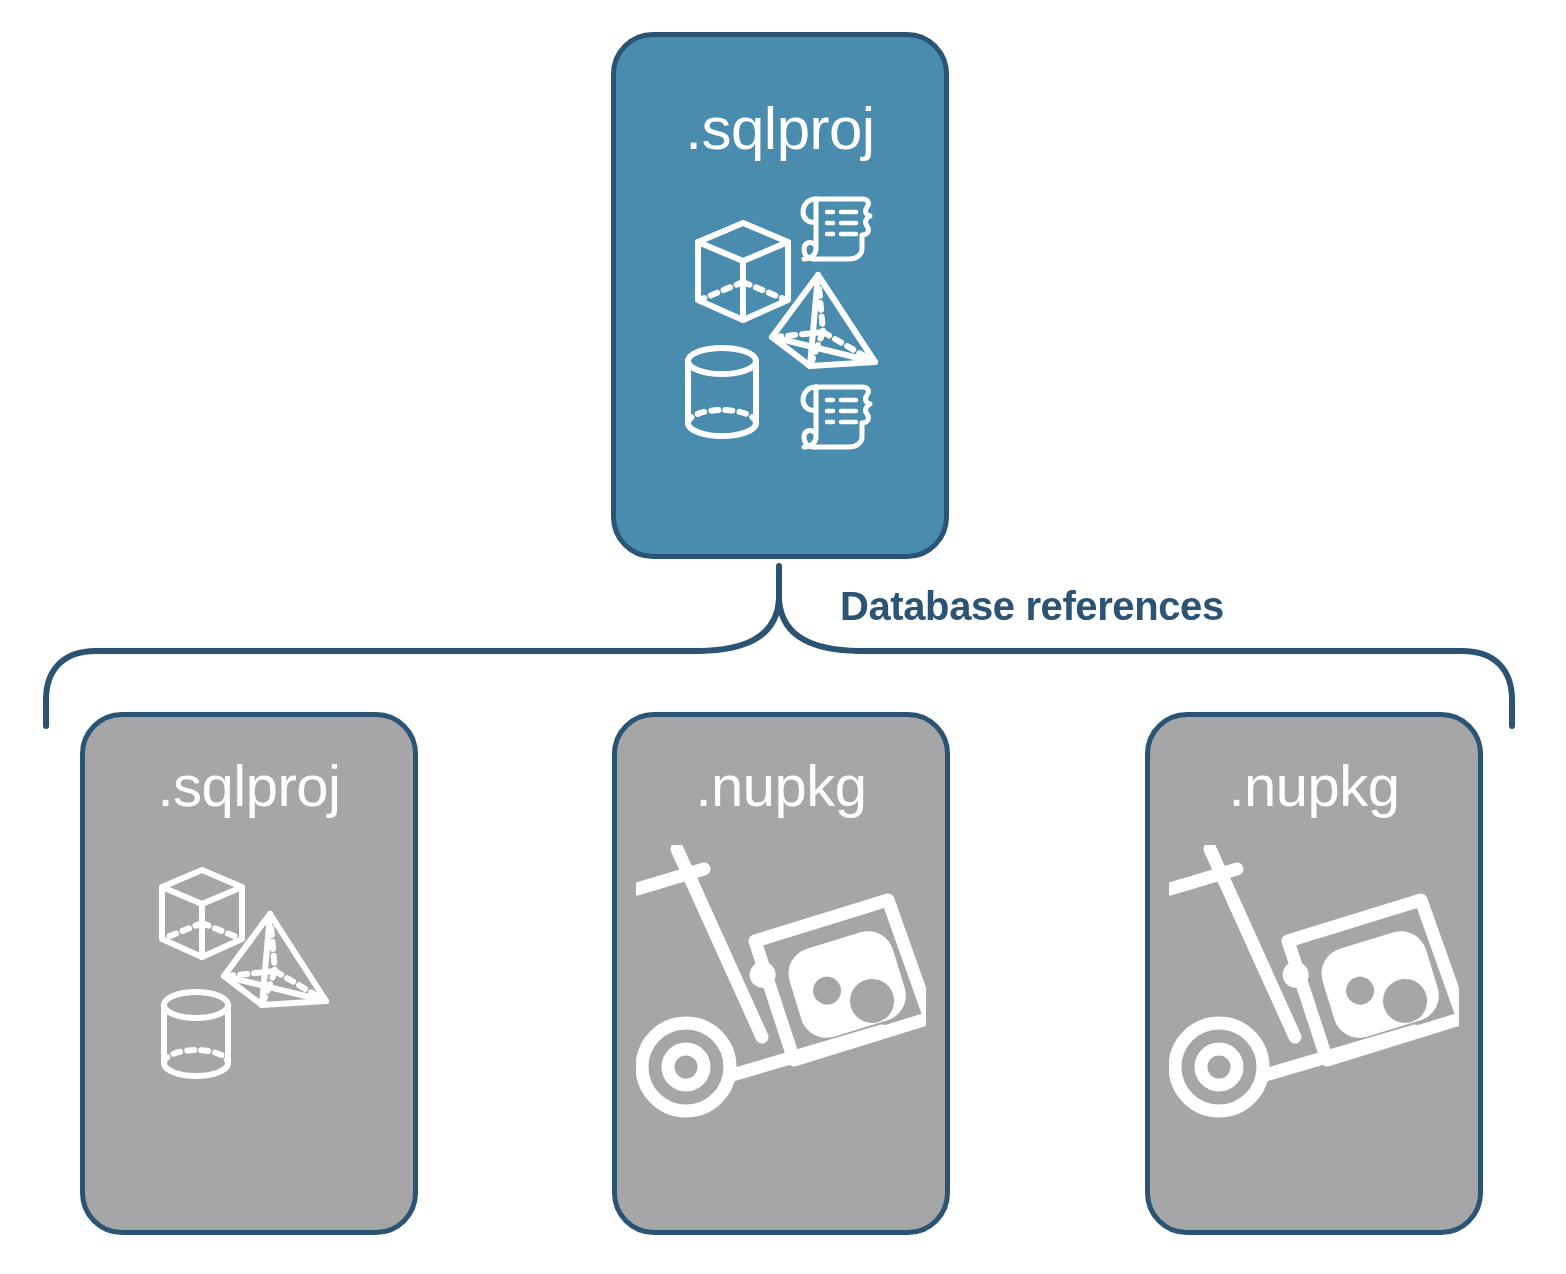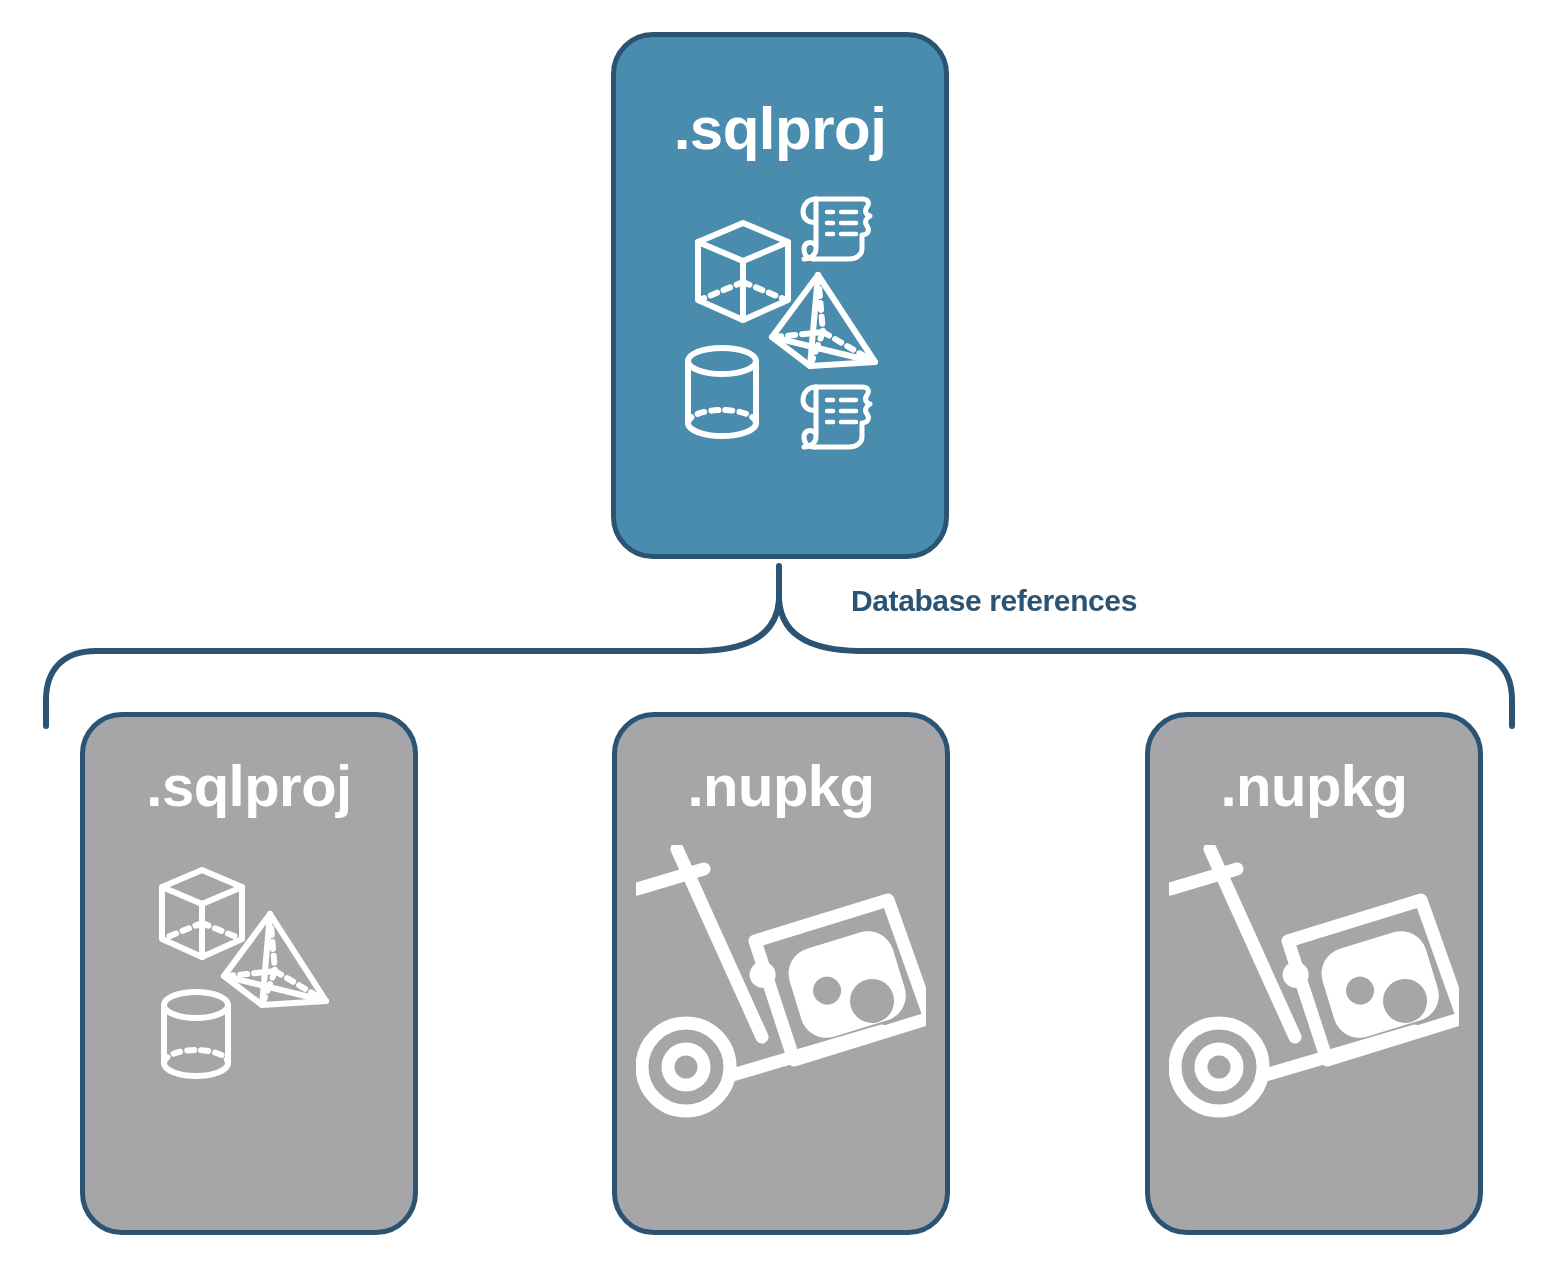--- a/index.html
+++ b/index.html
@@ -29,21 +29,21 @@
   }
   .card.blue  { background: #4a8cae; }
   .card.gray  { background: #a6a6a8; }
 
   .card-title {
     position: absolute;
     left: 0;
     width: 100%;
     text-align: center;
     color: #ffffff;
-    font-weight: bold;
+    font-weight: normal;
     letter-spacing: -0.5px;
     line-height: 1;
     white-space: nowrap;
     user-select: none;
   }
   #card-top .card-title { top: 62px;  font-size: 60px; }
   .card.gray .card-title { top: 40px; font-size: 58px; }
 
   .card-art {
     position: absolute;
@@ -57,27 +57,26 @@
     left: 0; top: 0;
     width: 1566px;
     height: 1274px;
     pointer-events: none;
   }
 
   #ref-label {
     position: absolute;
     left: 840px;
     top: 584px;
-    font-size: 30px;
+    font-size: 40px;
     font-weight: bold;
     color: #2b5474;
     letter-spacing: -0.4px;
     white-space: nowrap;
     user-select: none;
-    margin-left: 11px;
   }
 </style>
 </head>
 <body>
 
 <div id="stage">
 
   <svg id="connector" viewBox="0 0 1566 1274" width="1566" height="1274" aria-hidden="true">
     <g fill="none" stroke="#2b5474" stroke-width="6" stroke-linecap="round">
 

